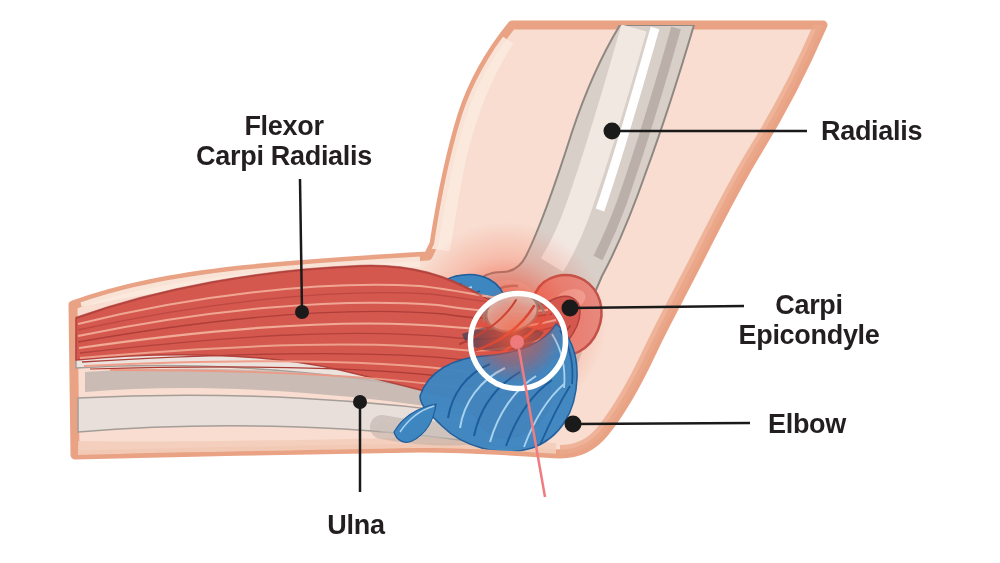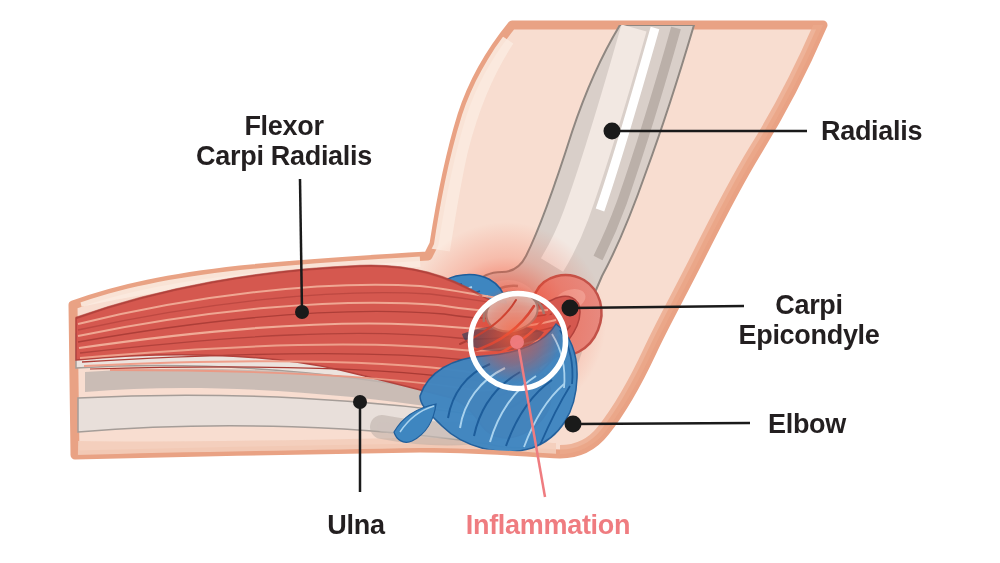--- a/index.html
+++ b/index.html
@@ -187,14 +187,13 @@
 
   <div class="label label--nowrap" style="left:821px;top:116px;">Radialis</div>
 
   <div class="label label--center" style="left:709px;top:290px;width:200px;">Carpi
 Epicondyle</div>
 
   <div class="label label--nowrap" style="left:768px;top:409px;">Elbow</div>
 
   <div class="label label--center" style="left:306px;top:510px;width:100px;">Ulna</div>
 
-  <div class="label label--center label--pink" style="left:448px;top:510px;width:200px;">Inflammation</div>
 </div>
 
 </body></html>

